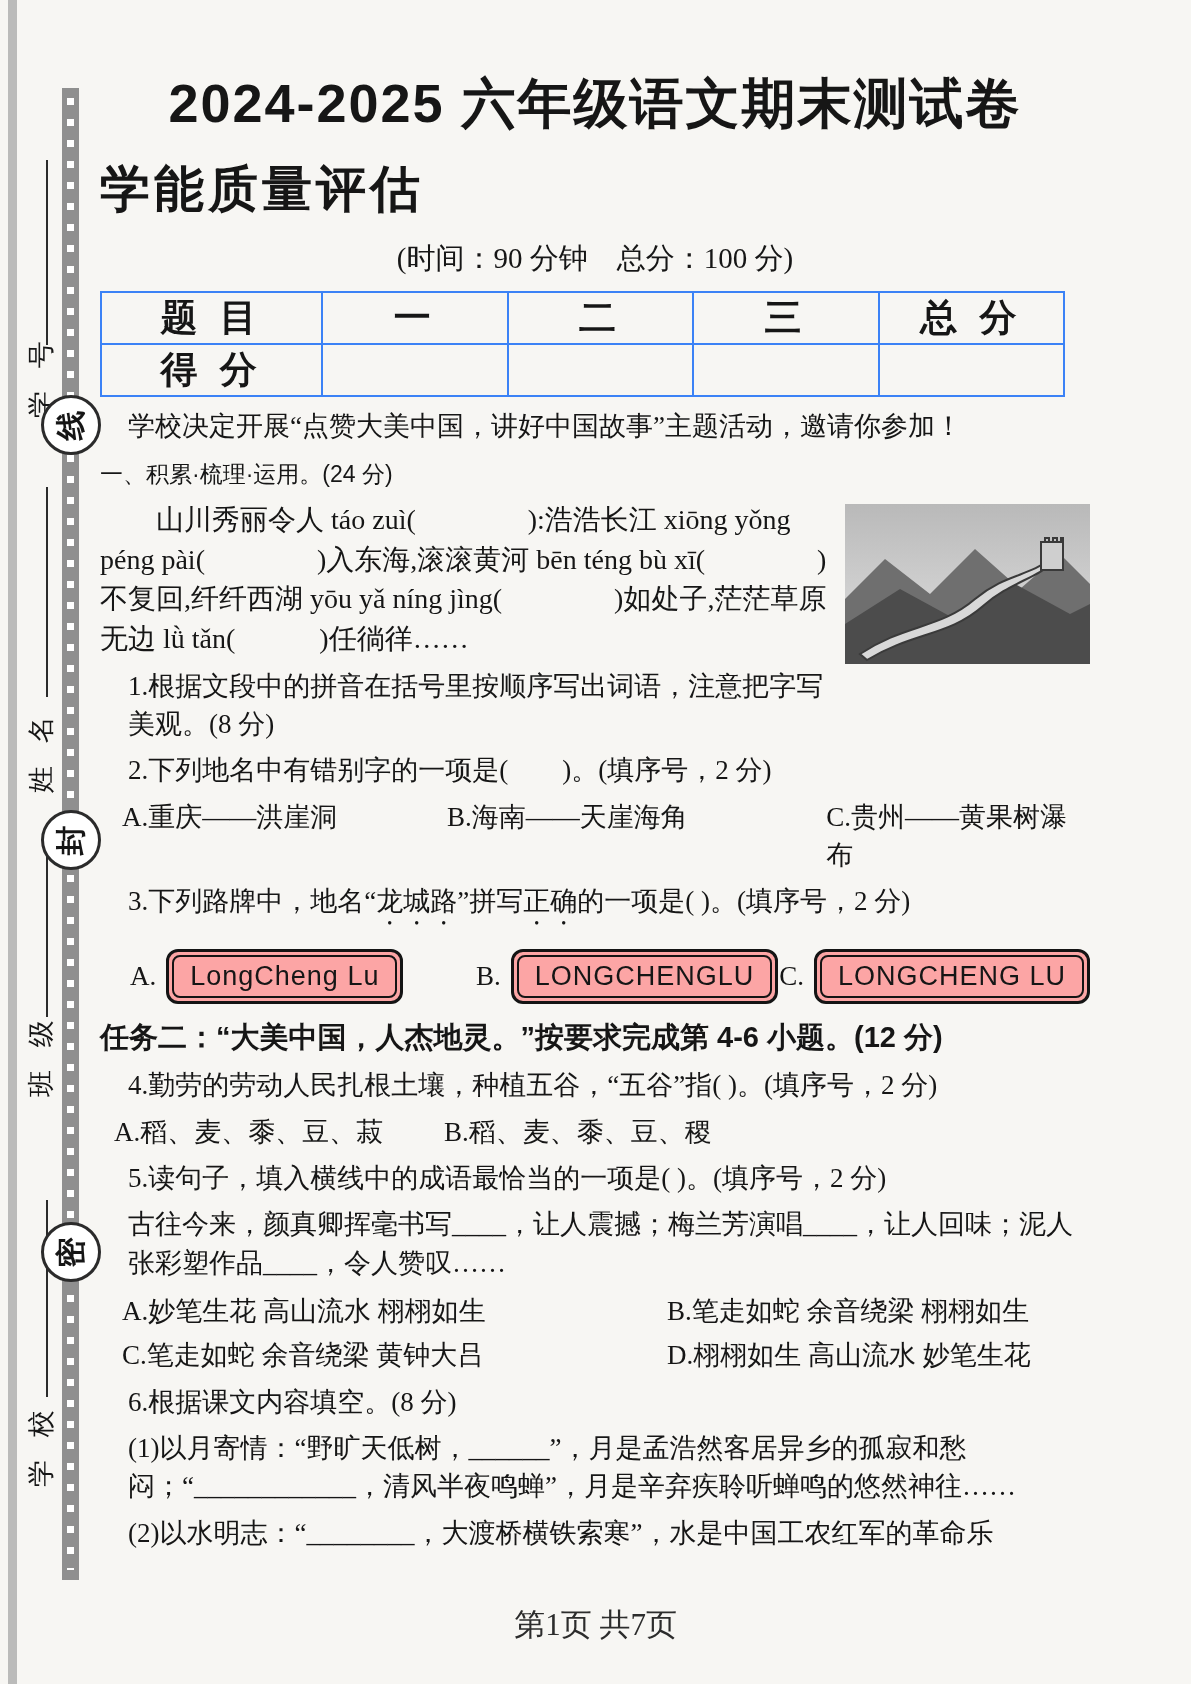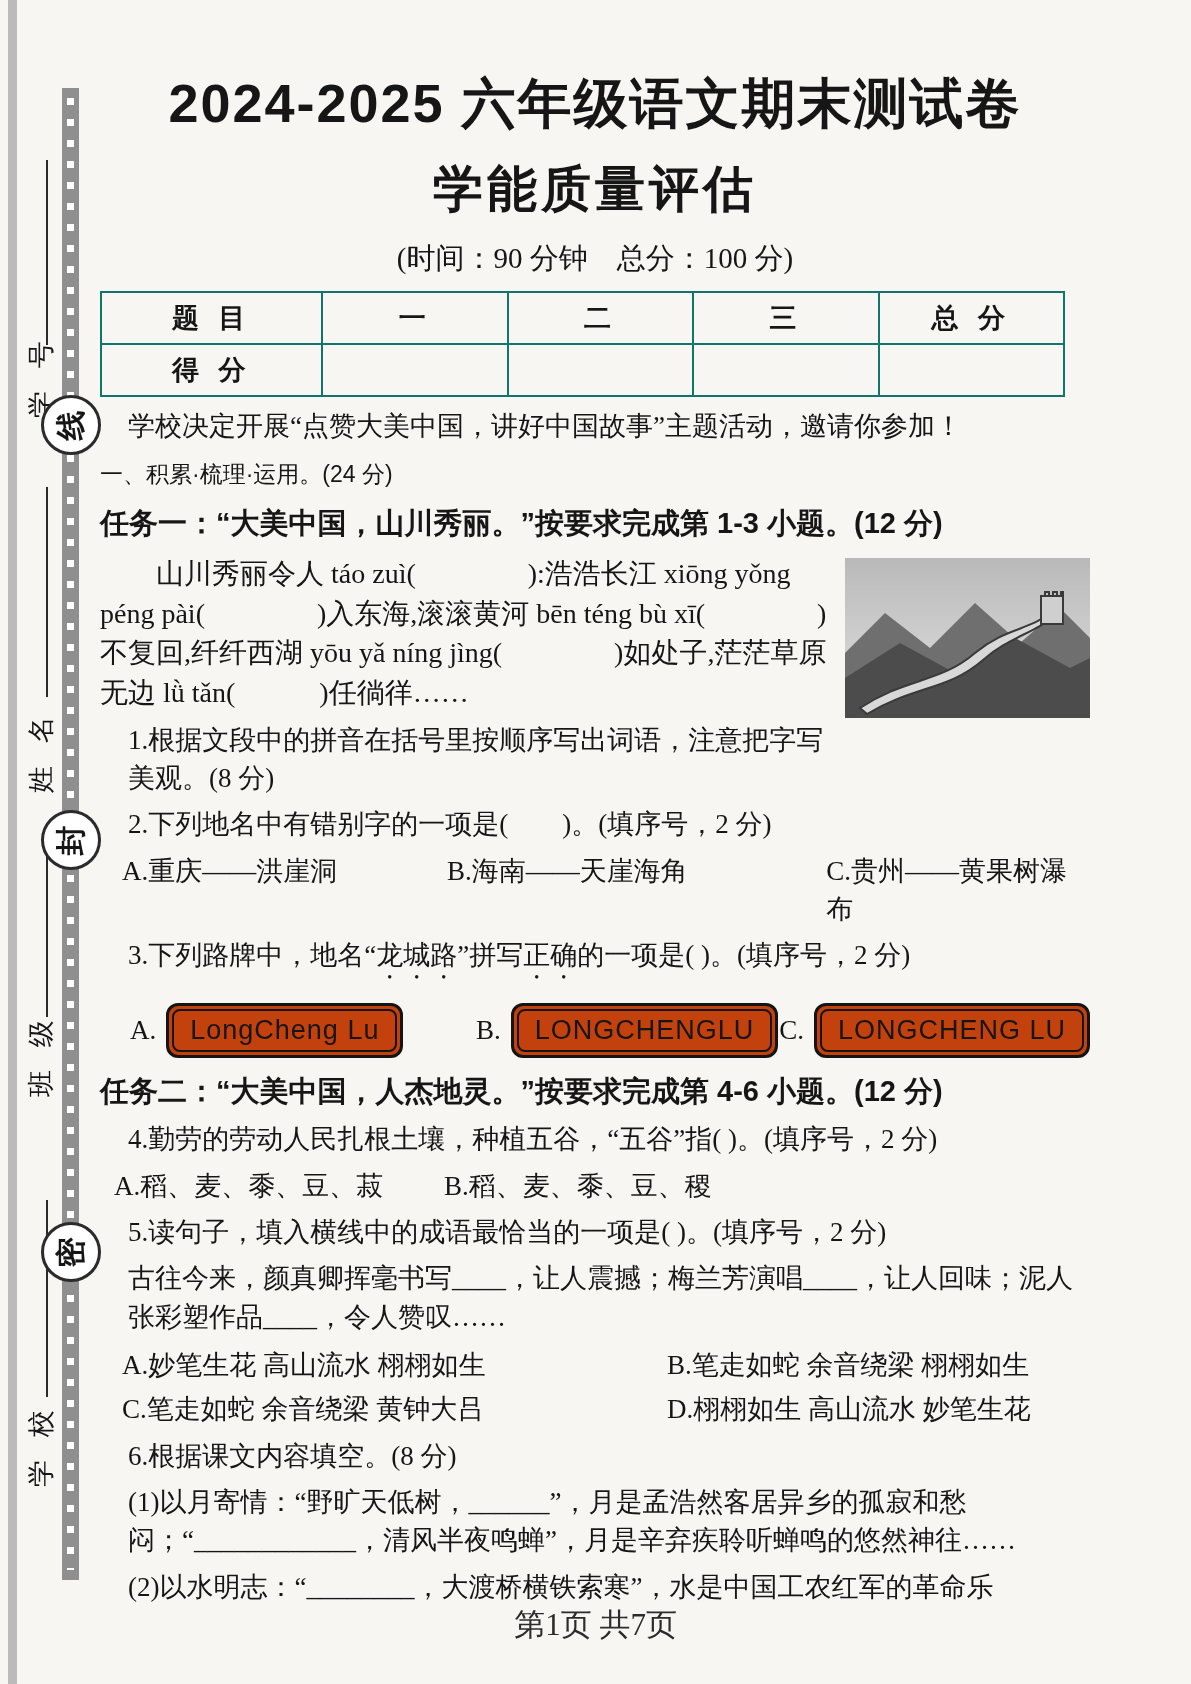--- a/index.html
+++ b/index.html
@@ -44,33 +44,33 @@
   }
   
   .main{ position:absolute; left:100px; top:70px; width:990px; }
   .title{
     font-family:"Liberation Sans","DejaVu Sans",sans-serif;
     font-weight:900; font-size:54px; text-align:center; letter-spacing:2px;
     line-height:1.25;
   }
   .subtitle{
     font-family:"Liberation Sans","DejaVu Sans",sans-serif;
-    font-weight:900; font-size:50px; text-align:center; letter-spacing:4px;
+    font-weight:900; font-size:50px; text-align:left; letter-spacing:4px;
     margin-top:18px;
   }
   .meta{ text-align:center; font-size:29px; margin-top:16px; }
   
   table.score{
     width:965px; border-collapse:collapse; margin-top:12px;
     table-layout:fixed;
   }
   table.score td{
-    border:2px solid #0f766e; height:52px; text-align:center;
-    font-family:"Liberation Sans","DejaVu Sans",sans-serif;
-    font-weight:700; font-size:27px; letter-spacing:6px;
+    border:2px solid #3b82f6; height:52px; text-align:center;
+    font-family:"Liberation Sans","DejaVu Sans",sans-serif;
+    font-weight:700; font-size:37px; letter-spacing:6px;
   }
   table.score td.c0{ width:23%; }
   
   .line{ font-size:27px; line-height:1.42; margin-top:8px;padding-left:28px; }
   .sec-head{
     font-family:"Liberation Sans","DejaVu Sans",sans-serif;
     font-weight:400; font-size:23px; margin-top:14px;
   }
   .task-head{
     font-family:"Liberation Sans","DejaVu Sans",sans-serif;
@@ -102,21 +102,21 @@
   .signs-row{
     display:flex; align-items:center; margin-top:18px; margin-bottom:6px;
     padding-left:30px; gap:0;
   }
   .sign-item{ display:flex; align-items:center; }
   .sign-item.sa{ width:365px; }
   .sign-item.sb{ width:320px; }
   .sign-label{ font-size:27px; margin-right:10px; }
   .sign-box{
     display:inline-block; border:3px solid #141414; border-radius:12px; padding:3px;
-    background:#c2410c;
+    background:#fca5a5;
   }
   .sign-inner{
     display:inline-block; border:2px solid #141414; border-radius:8px;
     padding:4px 16px; font-family:"Liberation Sans","DejaVu Sans",sans-serif;
     font-size:27px; letter-spacing:1px; white-space:nowrap;
   }
   .footer{
     position:absolute; left:0; top:1604px; width:1191px; text-align:center;
     font-size:31px; color:#2c2c2c;
   }
@@ -172,21 +172,20 @@
       <td></td>
       <td></td>
     </tr>
   </tbody>
     </table>
 
   <div class="line" style="margin-top:10px;">学校决定开展“点赞大美中国，讲好中国故事”主题活动，邀请你参加！</div>
 
   <div class="sec-head">一、积累·梳理·运用。(24 分)</div>
 
-  <div class="task-head">任务一：“大美中国，山川秀丽。”按要求完成第 1-3 小题。(12 分)</div>
 
   <div class="passage">
     <svg class="gw-img" viewBox="0 0 245 160" xmlns="http://www.w3.org/2000/svg" preserveAspectRatio="none">
       <defs>
         <linearGradient id="sky" x1="0" y1="0" x2="0" y2="1">
           <stop offset="0" stop-color="#b9b9b9"></stop>
             <stop offset="1" stop-color="#e2e2e0"></stop>
         </linearGradient>
       </defs>
       <rect width="245" height="160" fill="url(#sky)"></rect>

